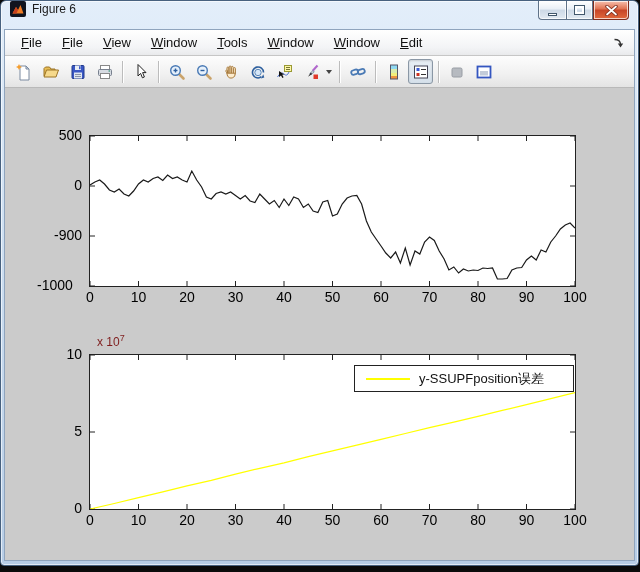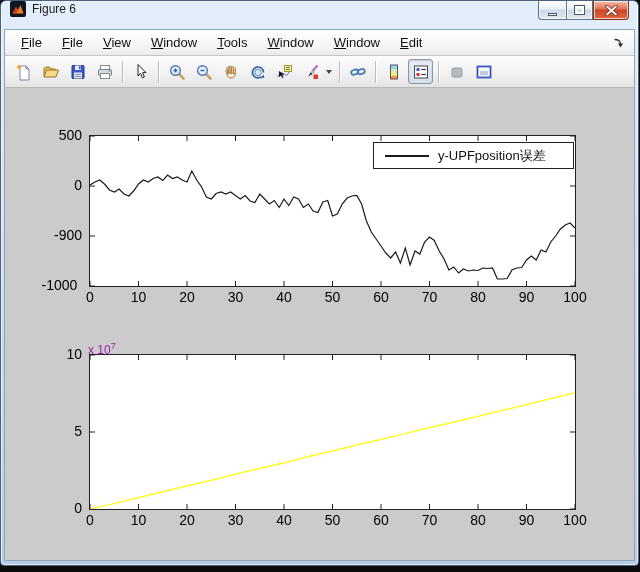--- a/index.html
+++ b/index.html
@@ -42,21 +42,21 @@
   .tb.pressed { border:1px solid #8a97a5; border-radius:3px; background:linear-gradient(180deg,#e9eff5,#d5e0ea); box-shadow: inset 0 1px 2px rgba(0,0,0,.15); }
   .sep { width:1px; height:22px; background:#bcbcbc; margin:0 4px; box-shadow:1px 0 0 #fff; }
   .dd { width:0; height:0; border-left:3px solid transparent; border-right:3px solid transparent; border-top:4px solid #444; margin:0 3px 0 1px; }
 
   
   .figure-area { position:absolute; left:0; right:0; top:58px; bottom:0; background:#cbcbcb; overflow:hidden; }
   .axes { position:absolute; background:#ffffff; border:1px solid #222222; }
   #axes-0 { left:84px; top:47px;  width:487px; height:152px; }
   #axes-1 { left:84px; top:266px; width:487px; height:156px; }
   .tick-label { position:absolute; font-size:14px; color:#000000; line-height:15px; white-space:nowrap; }
-  .multiplier { position:absolute; left:83px; top:245px; font-size:12px; color:#a21caf;margin-top:8px; }
+  .multiplier { position:absolute; left:92px; top:245px; font-size:12px; color:#7f1d1d; }
   .multiplier sup { font-size:9px; }
 
   .legend { position:absolute; background:#ffffff; border:1px solid #222; display:flex; align-items:center; }
   #legend-0 { left:368px; top:54px;  width:201px; height:27px; }
   #legend-1 { left:349px; top:277px; width:220px; height:27px; }
   .legend-line { width:44px; height:2px; margin-left:11px; flex:0 0 auto; }
   .legend-text { font-size:13px; color:#111; margin-left:9px; white-space:nowrap; }
 </style>
 </head>
 <body>
@@ -301,39 +301,39 @@
             <line x1="485" y1="77" x2="480" y2="77" stroke="#222" stroke-width="1"></line>
             <line x1="0" y1="154" x2="5" y2="154" stroke="#222" stroke-width="1"></line>
             <line x1="485" y1="154" x2="480" y2="154" stroke="#222" stroke-width="1"></line>
             <polyline points="0.0,154.0 24.3,148.5 48.5,142.6 72.8,136.8 97.0,130.9 121.3,125.4 145.5,119.2 169.8,113.3 194.0,107.8 218.3,101.6 242.5,95.8 266.8,90.2 291.0,84.4 315.3,78.5 339.5,72.7 363.8,67.1 388.0,61.3 412.3,55.4 436.5,49.6 460.8,43.7 485.0,37.7" fill="none" stroke="#ffff00" stroke-width="1.2"></polyline>
           </svg></div>
 
       <span class="multiplier">
         <span>x 10</span><sup>7</sup>
       </span>
 
-      <div class="legend" id="legend-0">
-        <span class="legend-line" id="legend-line-0" style="background: rgb(26, 26, 26);"></span>
-        <span class="legend-text">y-UPFposition误差</span>
+      <div class="legend" id="legend-1">
+        <span class="legend-line" id="legend-line-1" style="background: rgb(255, 255, 0);"></span>
+        <span class="legend-text">y-SSUPFposition误差</span>
       </div>
     <span class="tick-label" style="left: 68px; top: 202px; width: 34px; text-align: center;">0</span>
         <span class="tick-label" style="left: 116.5px; top: 202px; width: 34px; text-align: center;">10</span>
         <span class="tick-label" style="left: 165px; top: 202px; width: 34px; text-align: center;">20</span>
         <span class="tick-label" style="left: 213.5px; top: 202px; width: 34px; text-align: center;">30</span>
         <span class="tick-label" style="left: 262px; top: 202px; width: 34px; text-align: center;">40</span>
         <span class="tick-label" style="left: 310.5px; top: 202px; width: 34px; text-align: center;">50</span>
         <span class="tick-label" style="left: 359px; top: 202px; width: 34px; text-align: center;">60</span>
         <span class="tick-label" style="left: 407.5px; top: 202px; width: 34px; text-align: center;">70</span>
         <span class="tick-label" style="left: 456px; top: 202px; width: 34px; text-align: center;">80</span>
         <span class="tick-label" style="left: 504.5px; top: 202px; width: 34px; text-align: center;">90</span>
         <span class="tick-label" style="left: 553px; top: 202px; width: 34px; text-align: center;">100</span>
         <span class="tick-label" style="left: 32px; top: 40px; width: 45px; text-align: right;">500</span>
         <span class="tick-label" style="left: 32px; top: 90px; width: 45px; text-align: right;">0</span>
         <span class="tick-label" style="left: 32px; top: 140px; width: 45px; text-align: right;">-900</span>
-        <span class="tick-label" style="left: 32px; top: 190px; width: 45px; text-align: center;">-1000</span>
+        <span class="tick-label" style="left: 32px; top: 190px; width: 45px; text-align: left;">-1000</span>
         <span class="tick-label" style="left: 68px; top: 425px; width: 34px; text-align: center;">0</span>
         <span class="tick-label" style="left: 116.5px; top: 425px; width: 34px; text-align: center;">10</span>
         <span class="tick-label" style="left: 165px; top: 425px; width: 34px; text-align: center;">20</span>
         <span class="tick-label" style="left: 213.5px; top: 425px; width: 34px; text-align: center;">30</span>
         <span class="tick-label" style="left: 262px; top: 425px; width: 34px; text-align: center;">40</span>
         <span class="tick-label" style="left: 310.5px; top: 425px; width: 34px; text-align: center;">50</span>
         <span class="tick-label" style="left: 359px; top: 425px; width: 34px; text-align: center;">60</span>
         <span class="tick-label" style="left: 407.5px; top: 425px; width: 34px; text-align: center;">70</span>
         <span class="tick-label" style="left: 456px; top: 425px; width: 34px; text-align: center;">80</span>
         <span class="tick-label" style="left: 504.5px; top: 425px; width: 34px; text-align: center;">90</span>

